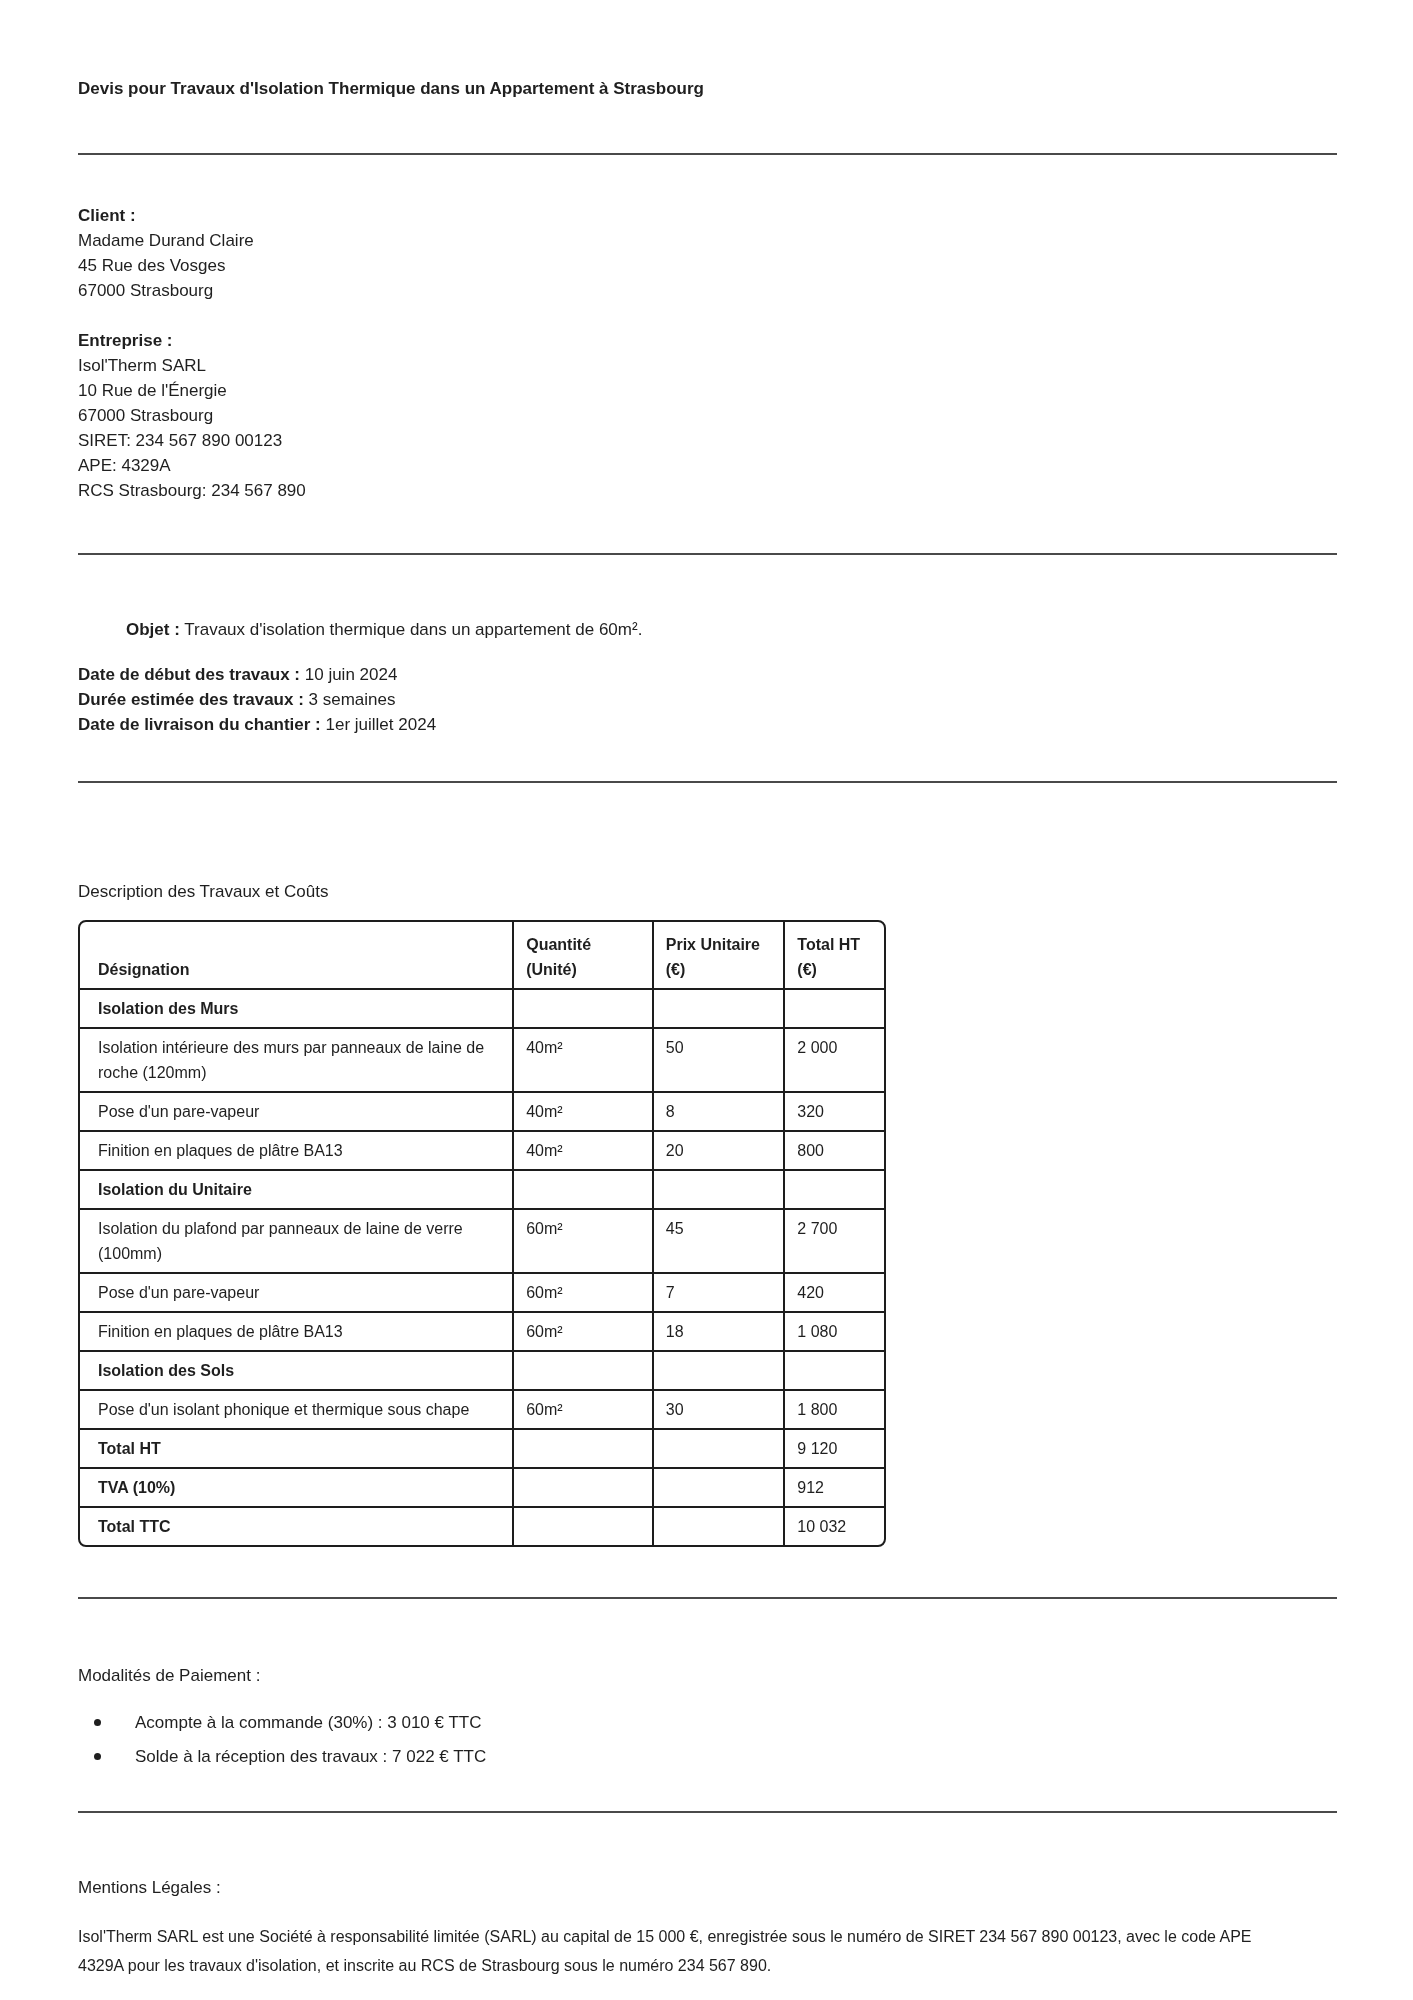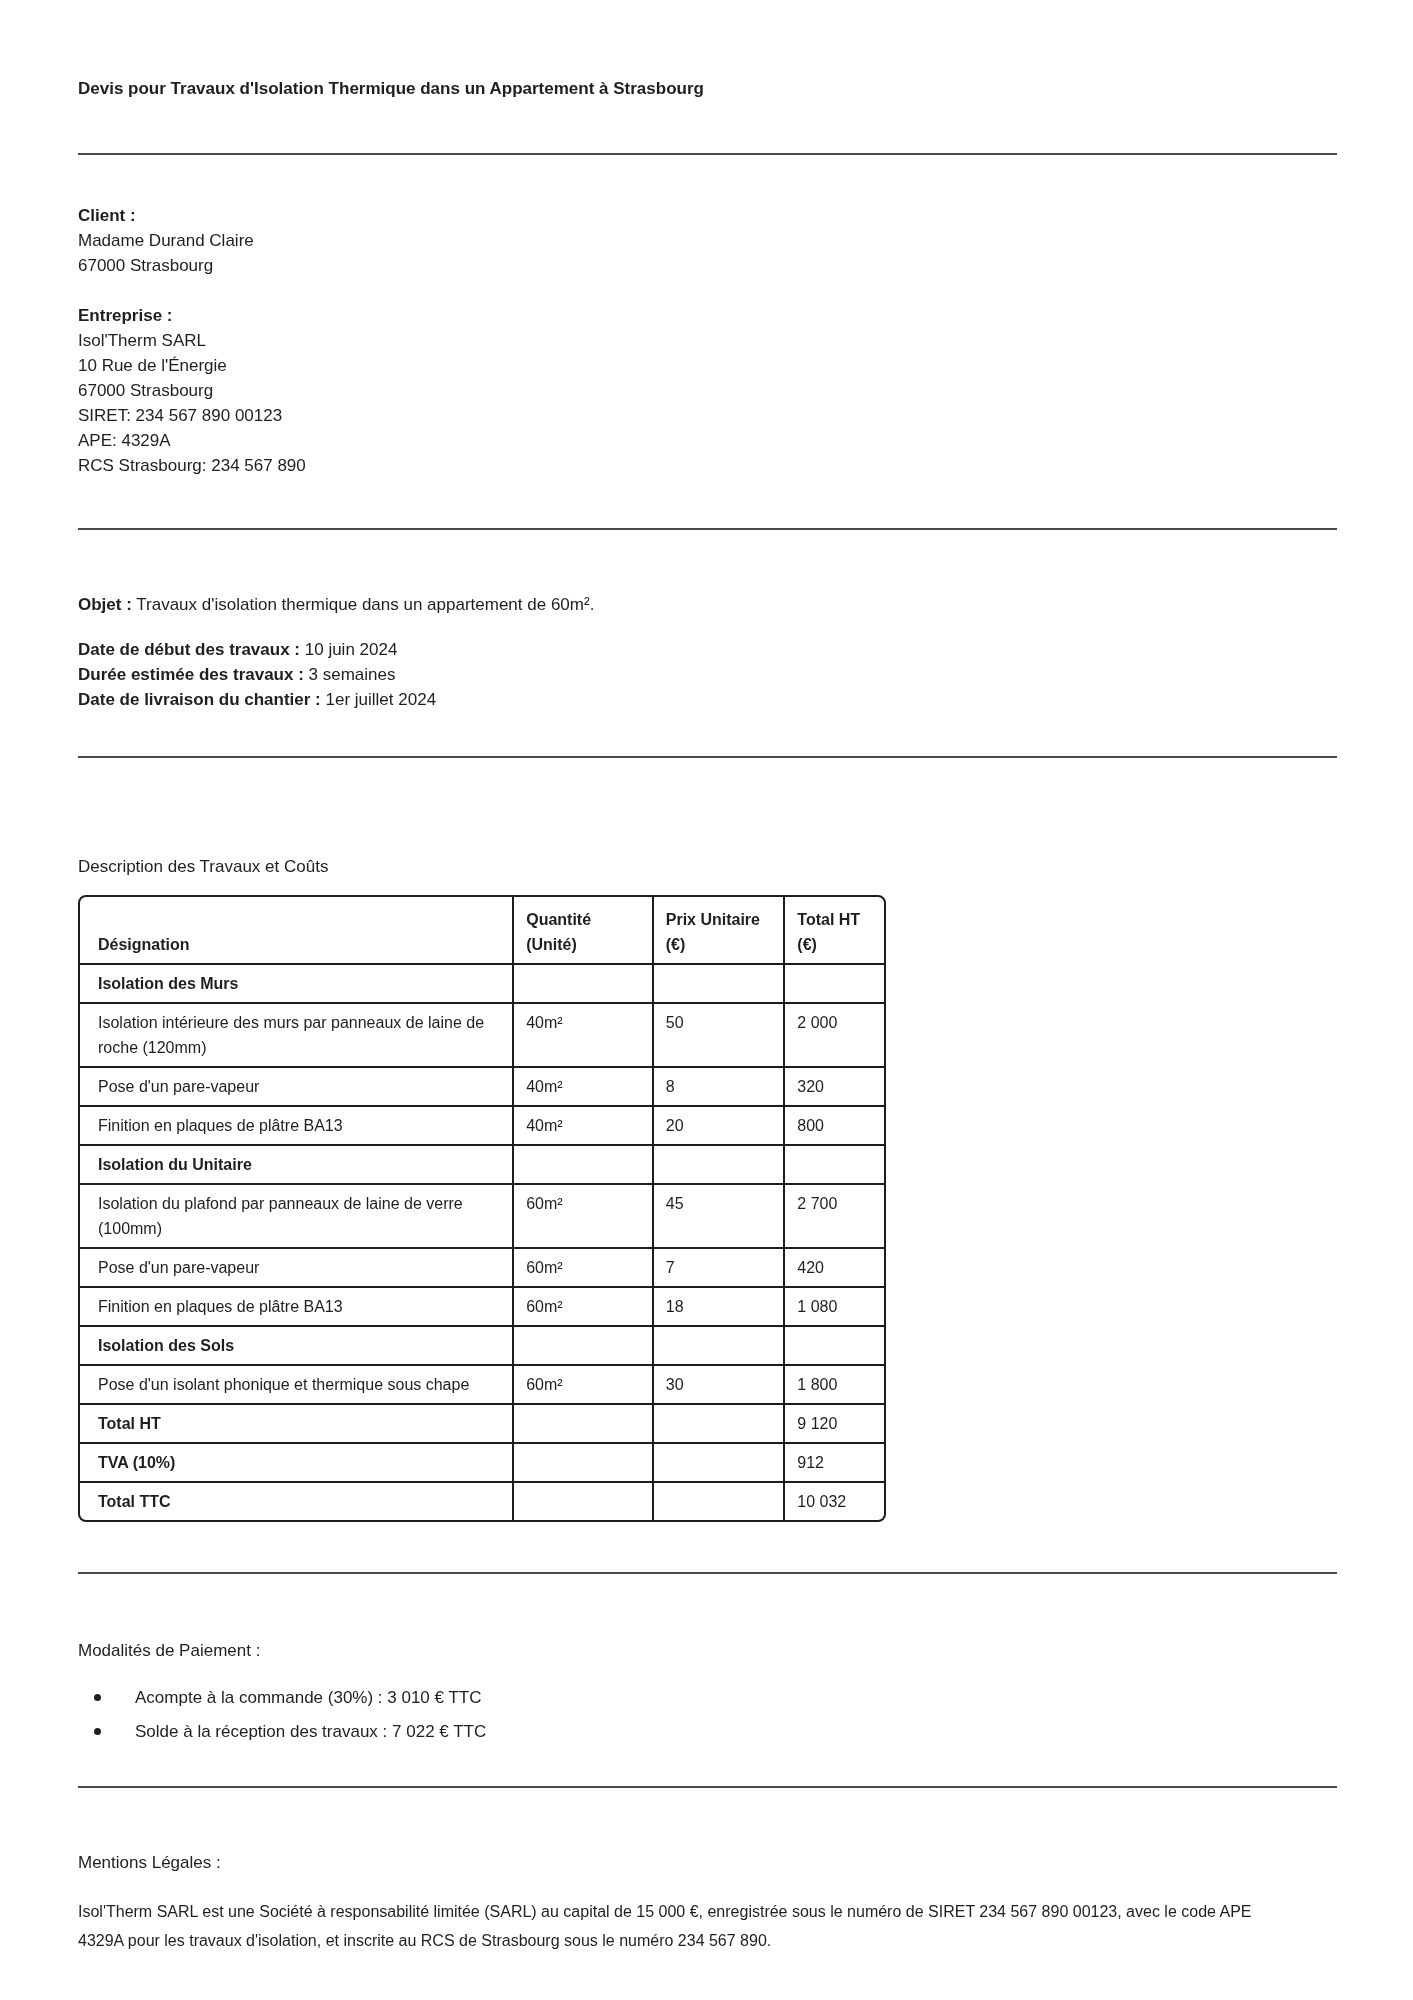--- a/index.html
+++ b/index.html
@@ -24,21 +24,21 @@
   #hr3 { margin-top: 44px; }
   #hr4 { margin-top: 50px; }
   #hr5 { margin-top: 42px; }
 
   .line { font-size: 17px; line-height: 25px; }
   .b { font-weight: bold; }
 
   .client-block { margin-top: 48px; }
   .entreprise-block { margin-top: 25px; }
 
-  .objet-line { margin-top: 62px; }
+  .objet-line { margin-top: 62px; margin-left: 48px; }
   .dates-block { margin-top: 20px; }
 
   .section-heading {
     margin-top: 96px;
     font-size: 17px; font-weight: normal; line-height: 25px;
   }
 
   
   .table-outer {
     margin-top: 16px;
@@ -108,20 +108,21 @@
 
   <h1 class="title">Devis pour Travaux d'Isolation Thermique dans un Appartement à Strasbourg</h1>
 
   <hr id="hr1" class="rule">
 
   <div class="client-block">
     <div class="line b">Client :</div>
     <div>
 
     <div class="line">Madame Durand Claire</div>
+        <div class="line">45 Rue des Vosges</div>
         <div class="line">67000 Strasbourg</div>
       </div>
   </div>
 
   <div class="entreprise-block">
     <div class="line b">Entreprise :</div>
     <div>
 
     <div class="line">Isol'Therm SARL</div>
         <div class="line">10 Rue de l'Énergie</div>

